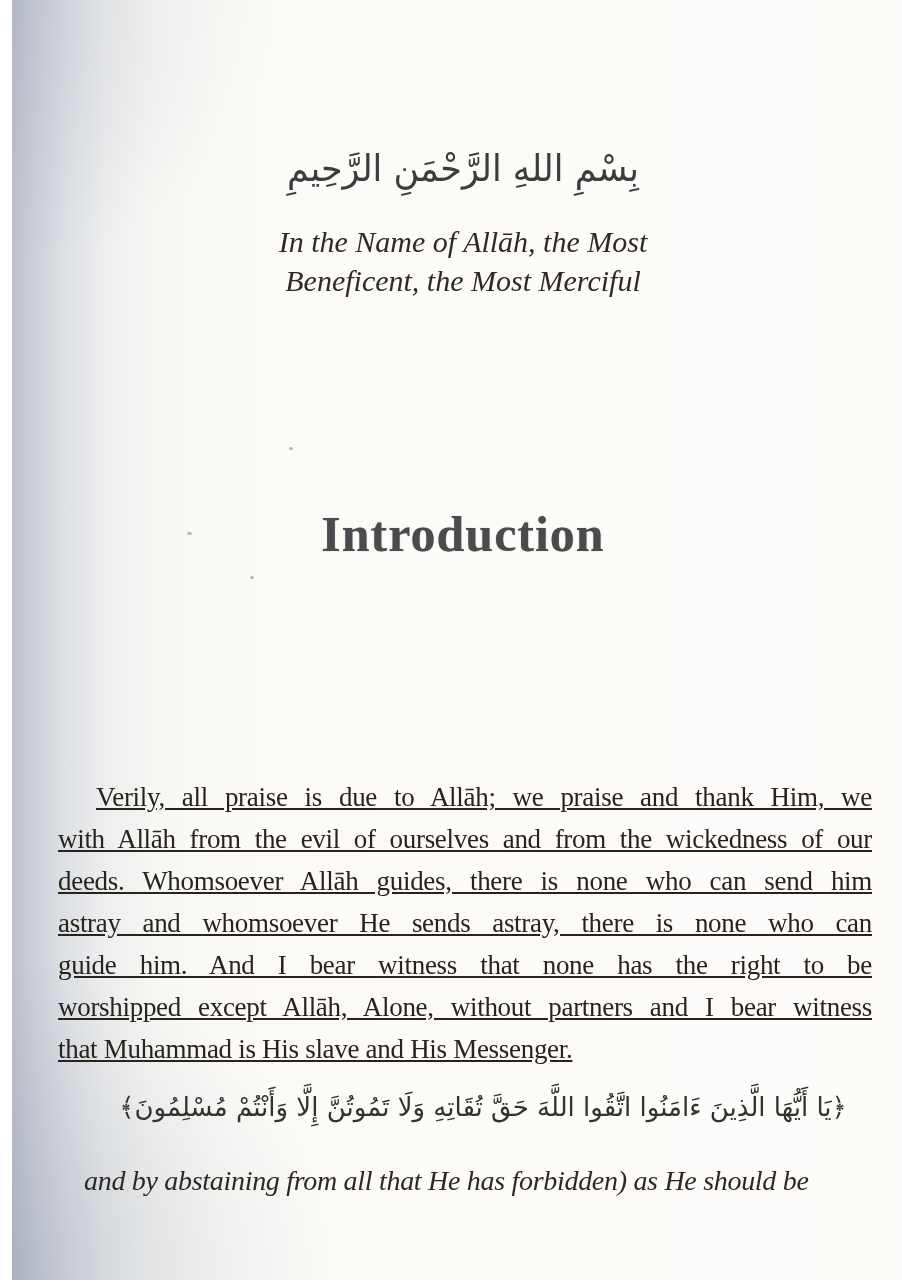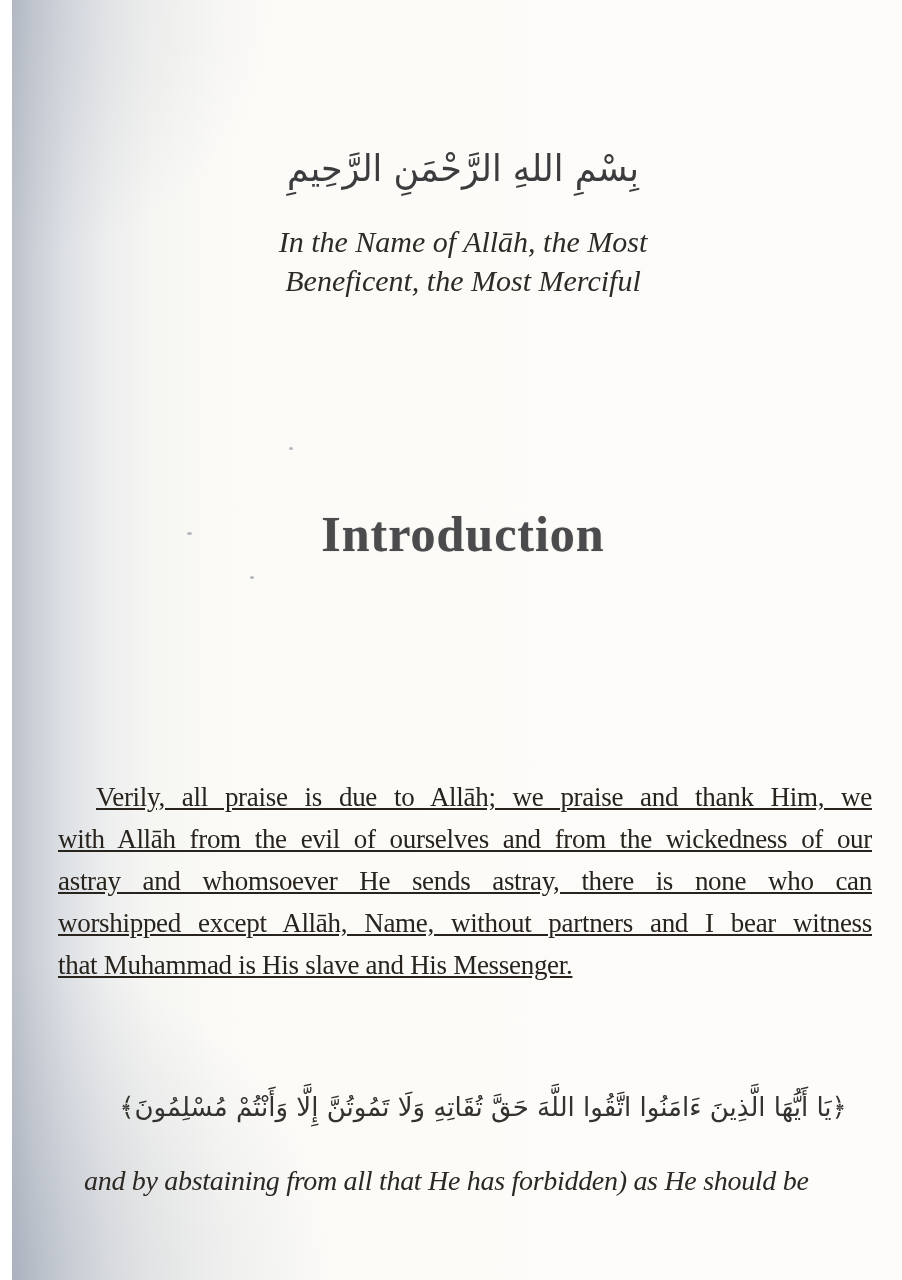--- a/index.html
+++ b/index.html
@@ -106,22 +106,24 @@
   <div class="basmala-translation">
     <div>In the Name of Allāh, the Most</div>
     <div>Beneficent, the Most Merciful</div>
   </div>
 
   <div class="heading">Introduction</div>
 
   <div class="body-text">
     <div class="body-line first">Verily, all praise is due to Allāh; we praise and thank Him, we</div>
     <div class="body-line">with Allāh from the evil of ourselves and from the wickedness of our</div>
+    <div class="body-line">deeds. Whomsoever Allāh guides, there is none who can send him</div>
     <div class="body-line">astray and whomsoever He sends astray, there is none who can</div>
-    <div class="body-line">worshipped except Allāh, Name, without partners and I bear witness</div>
+    <div class="body-line">guide him. And I bear witness that none has the right to be</div>
+    <div class="body-line">worshipped except Allāh, Alone, without partners and I bear witness</div>
     <div class="body-line last">that Muhammad is His slave and His Messenger.</div>
   </div>
 
   <div class="verse-arabic">﴿يَا أَيُّهَا الَّذِينَ ءَامَنُوا اتَّقُوا اللَّهَ حَقَّ تُقَاتِهِ وَلَا تَمُوتُنَّ إِلَّا وَأَنْتُمْ مُسْلِمُونَ﴾</div>
 
   <div class="verse-translation">
     <div class="q-line">and by abstaining from all that He has forbidden) as He should be</div>
   </div>
 
   <div class="speck s1"></div>

